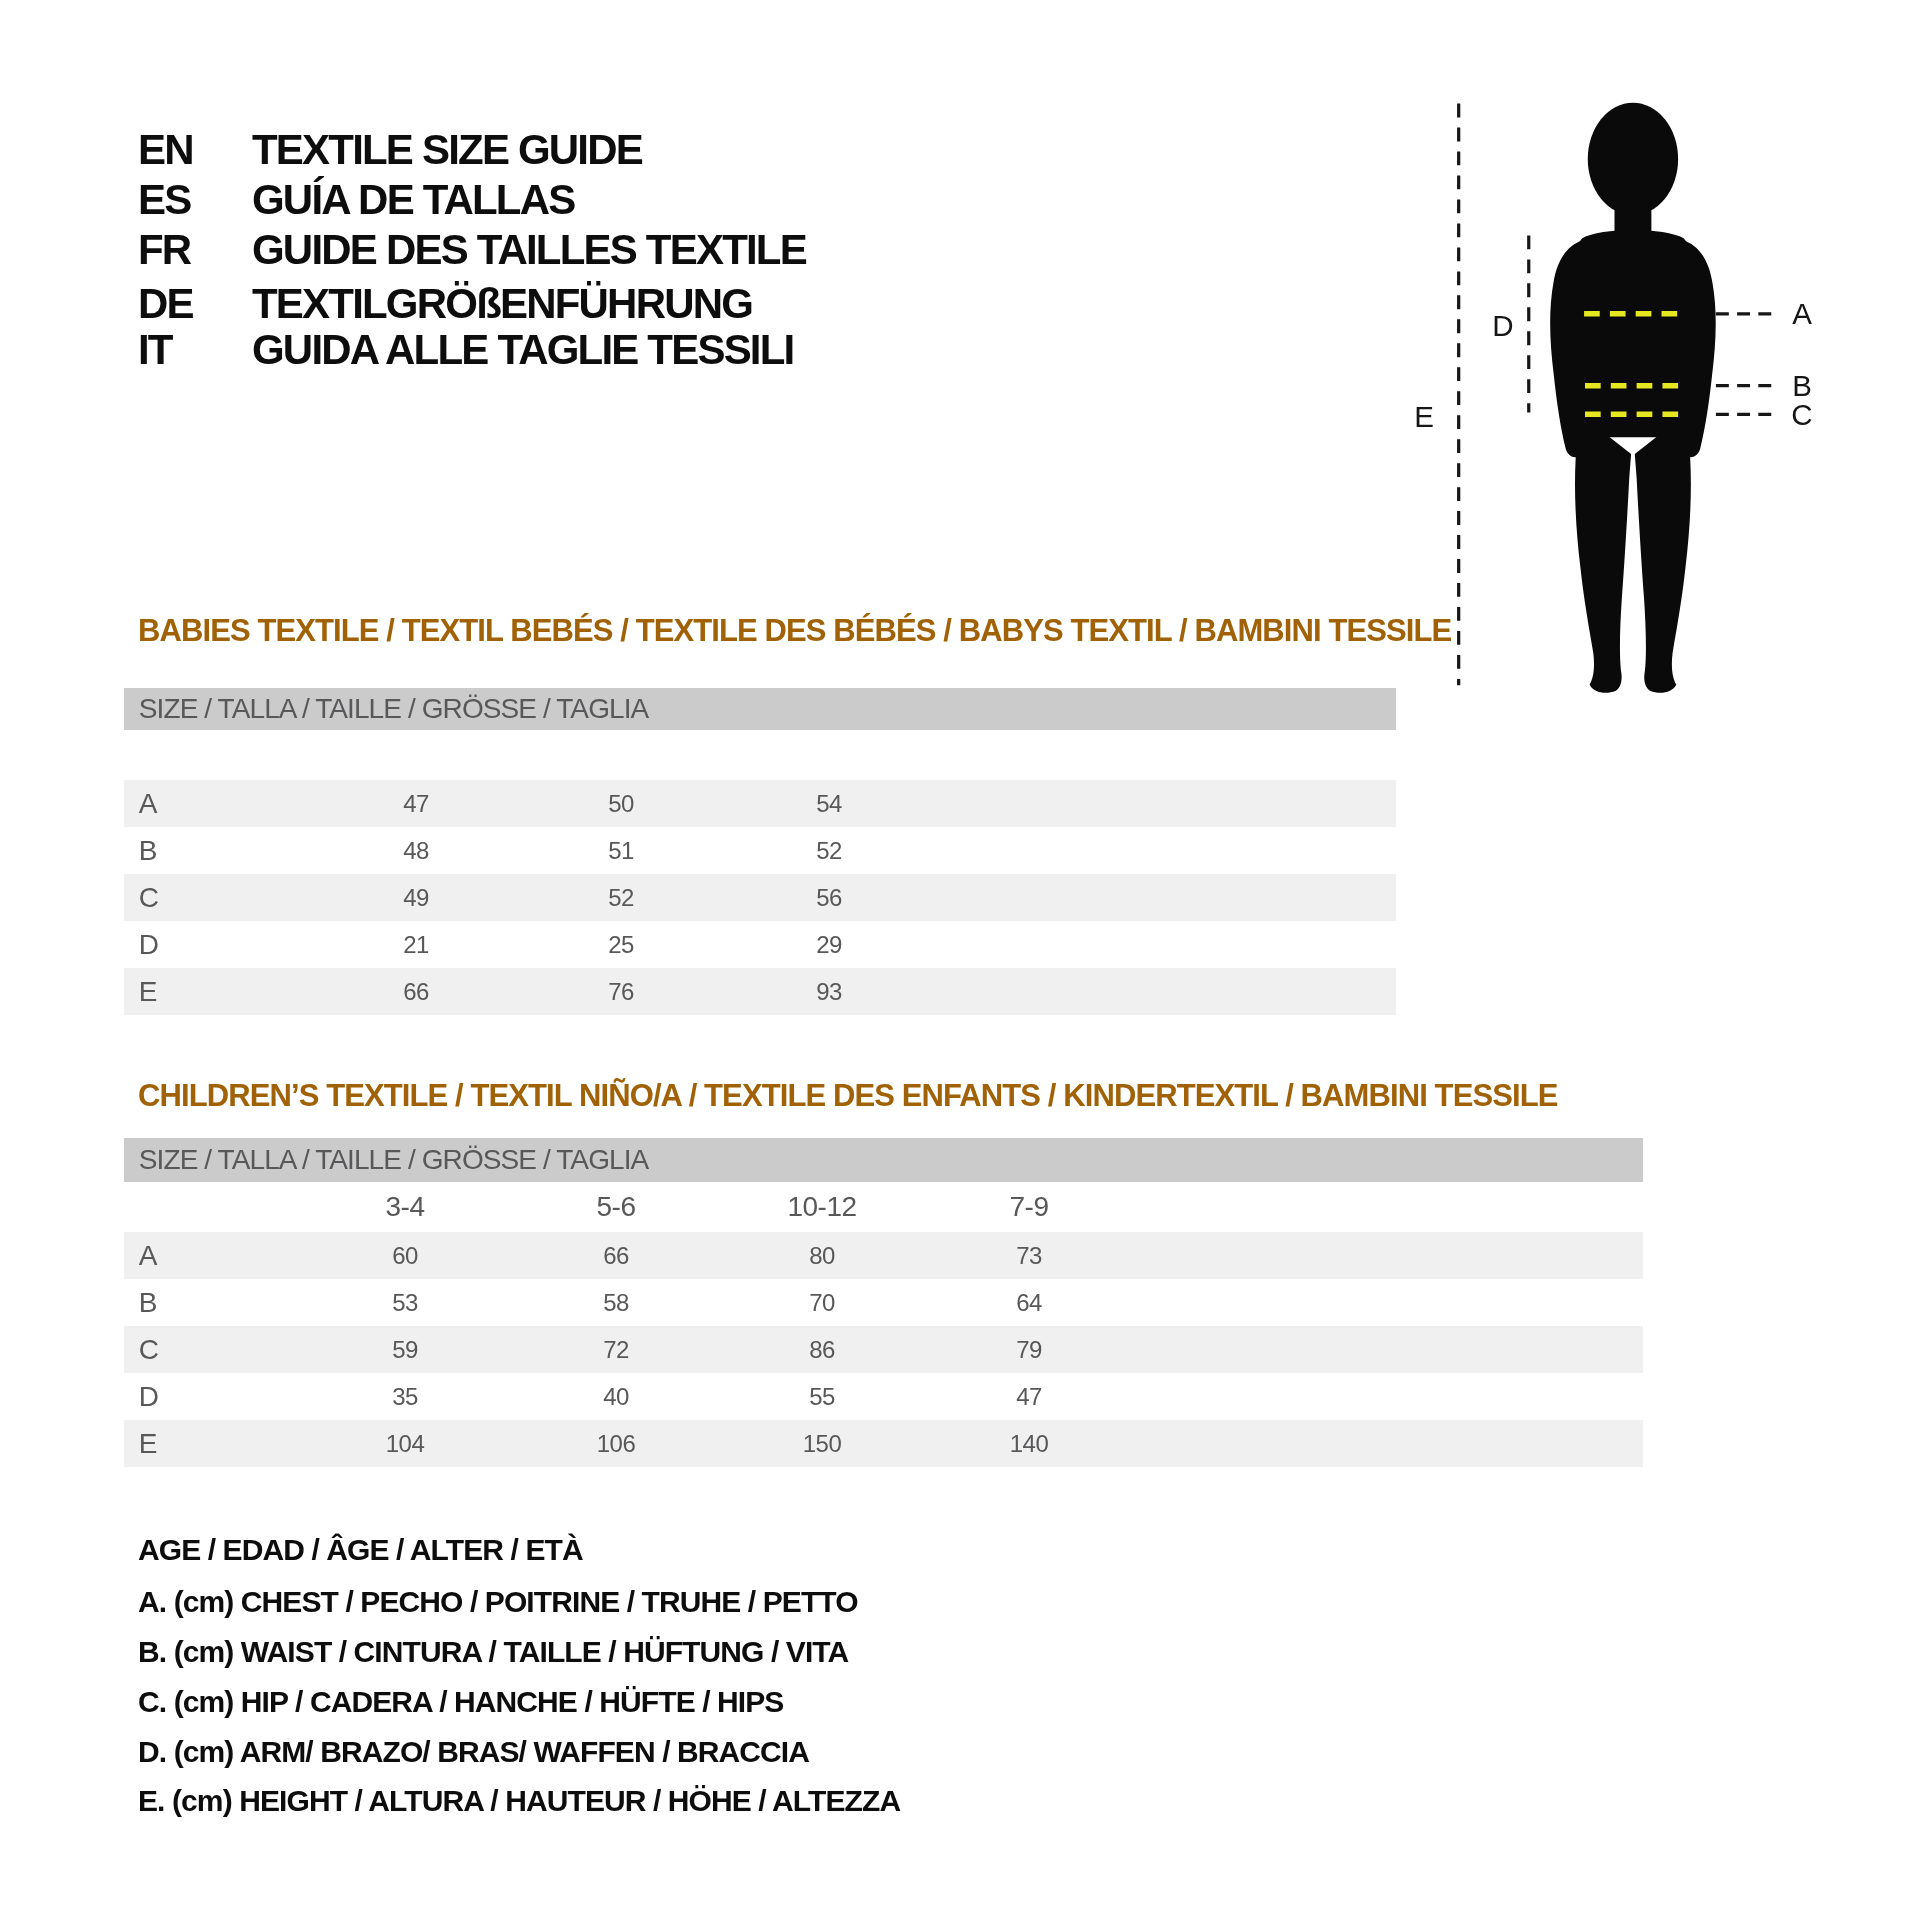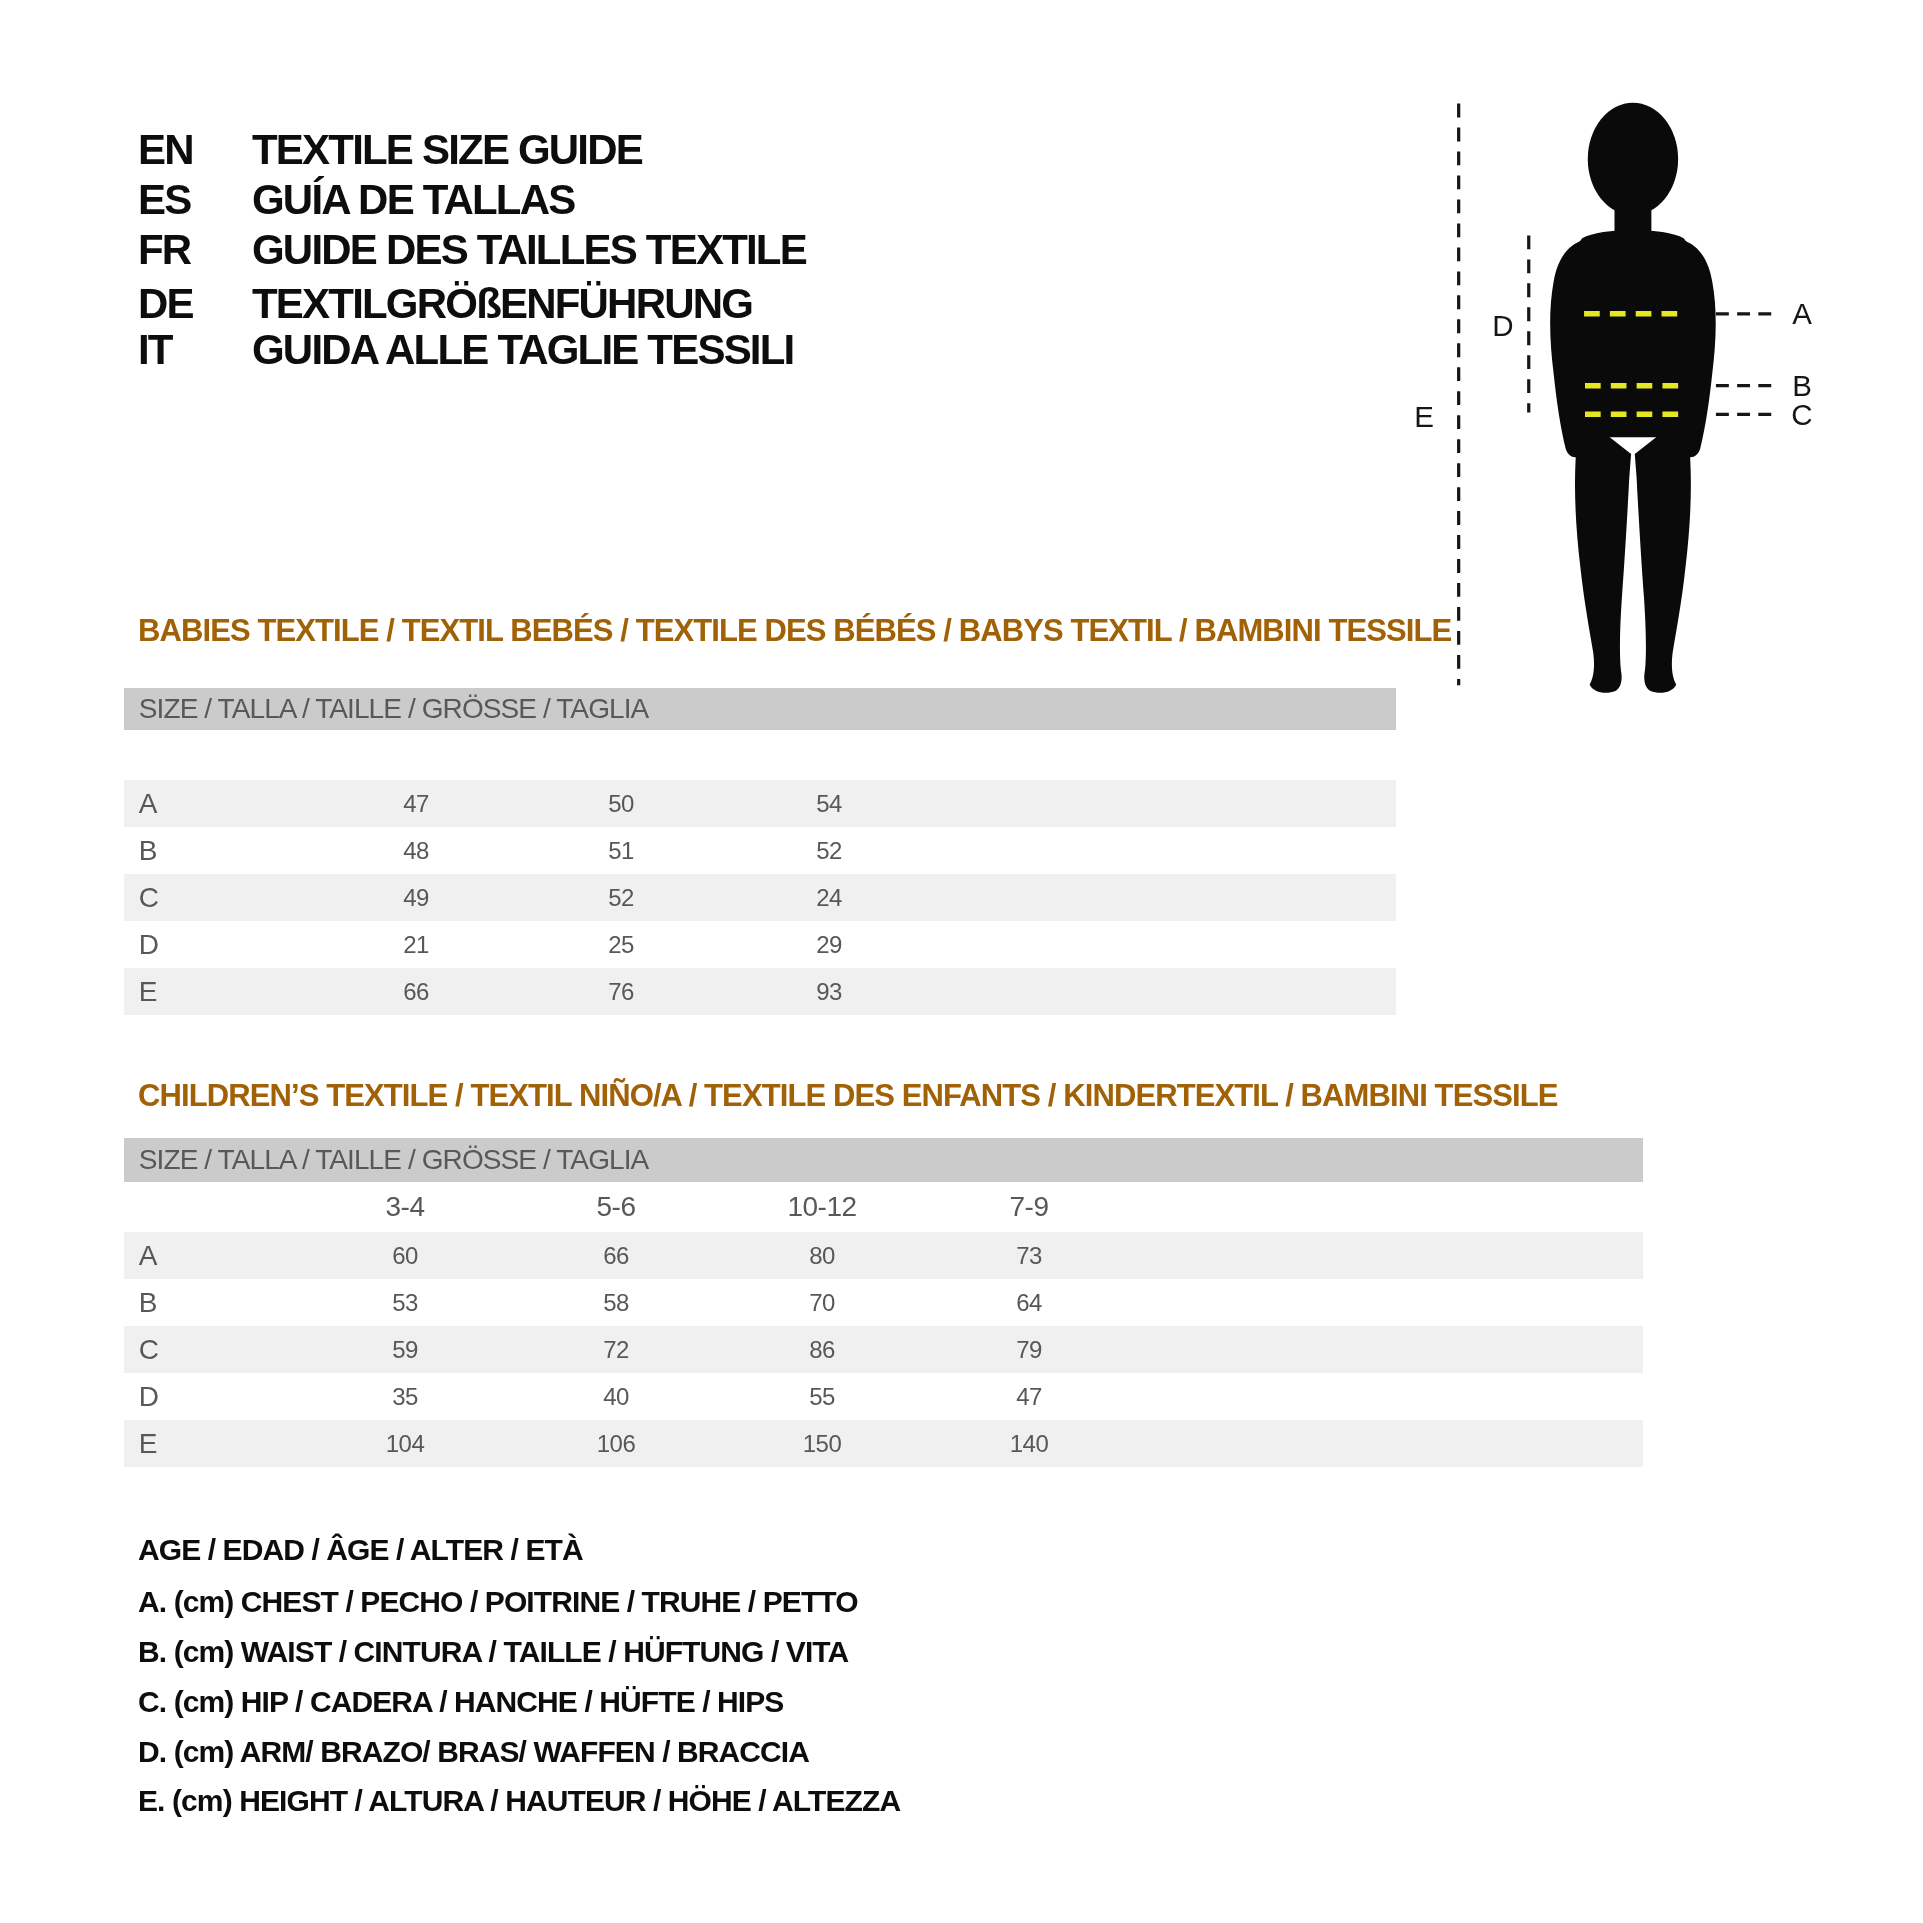--- a/index.html
+++ b/index.html
@@ -111,21 +111,21 @@
   <div class="trow" style="top:827px;width:1272px">
     <span class="rlabel">B</span>
     <span class="cell" style="left:292px">48</span>
     <span class="cell" style="left:497px">51</span>
     <span class="cell" style="left:705px">52</span>
   </div>
   <div class="trow stripe" style="top:874px;width:1272px">
     <span class="rlabel">C</span>
     <span class="cell" style="left:292px">49</span>
     <span class="cell" style="left:497px">52</span>
-    <span class="cell" style="left:705px">24</span>
+    <span class="cell" style="left:705px">56</span>
   </div>
   <div class="trow" style="top:921px;width:1272px">
     <span class="rlabel">D</span>
     <span class="cell" style="left:292px">21</span>
     <span class="cell" style="left:497px">25</span>
     <span class="cell" style="left:705px">29</span>
   </div>
   <div class="trow stripe" style="top:968px;width:1272px">
     <span class="rlabel">E</span>
     <span class="cell" style="left:292px">66</span>

